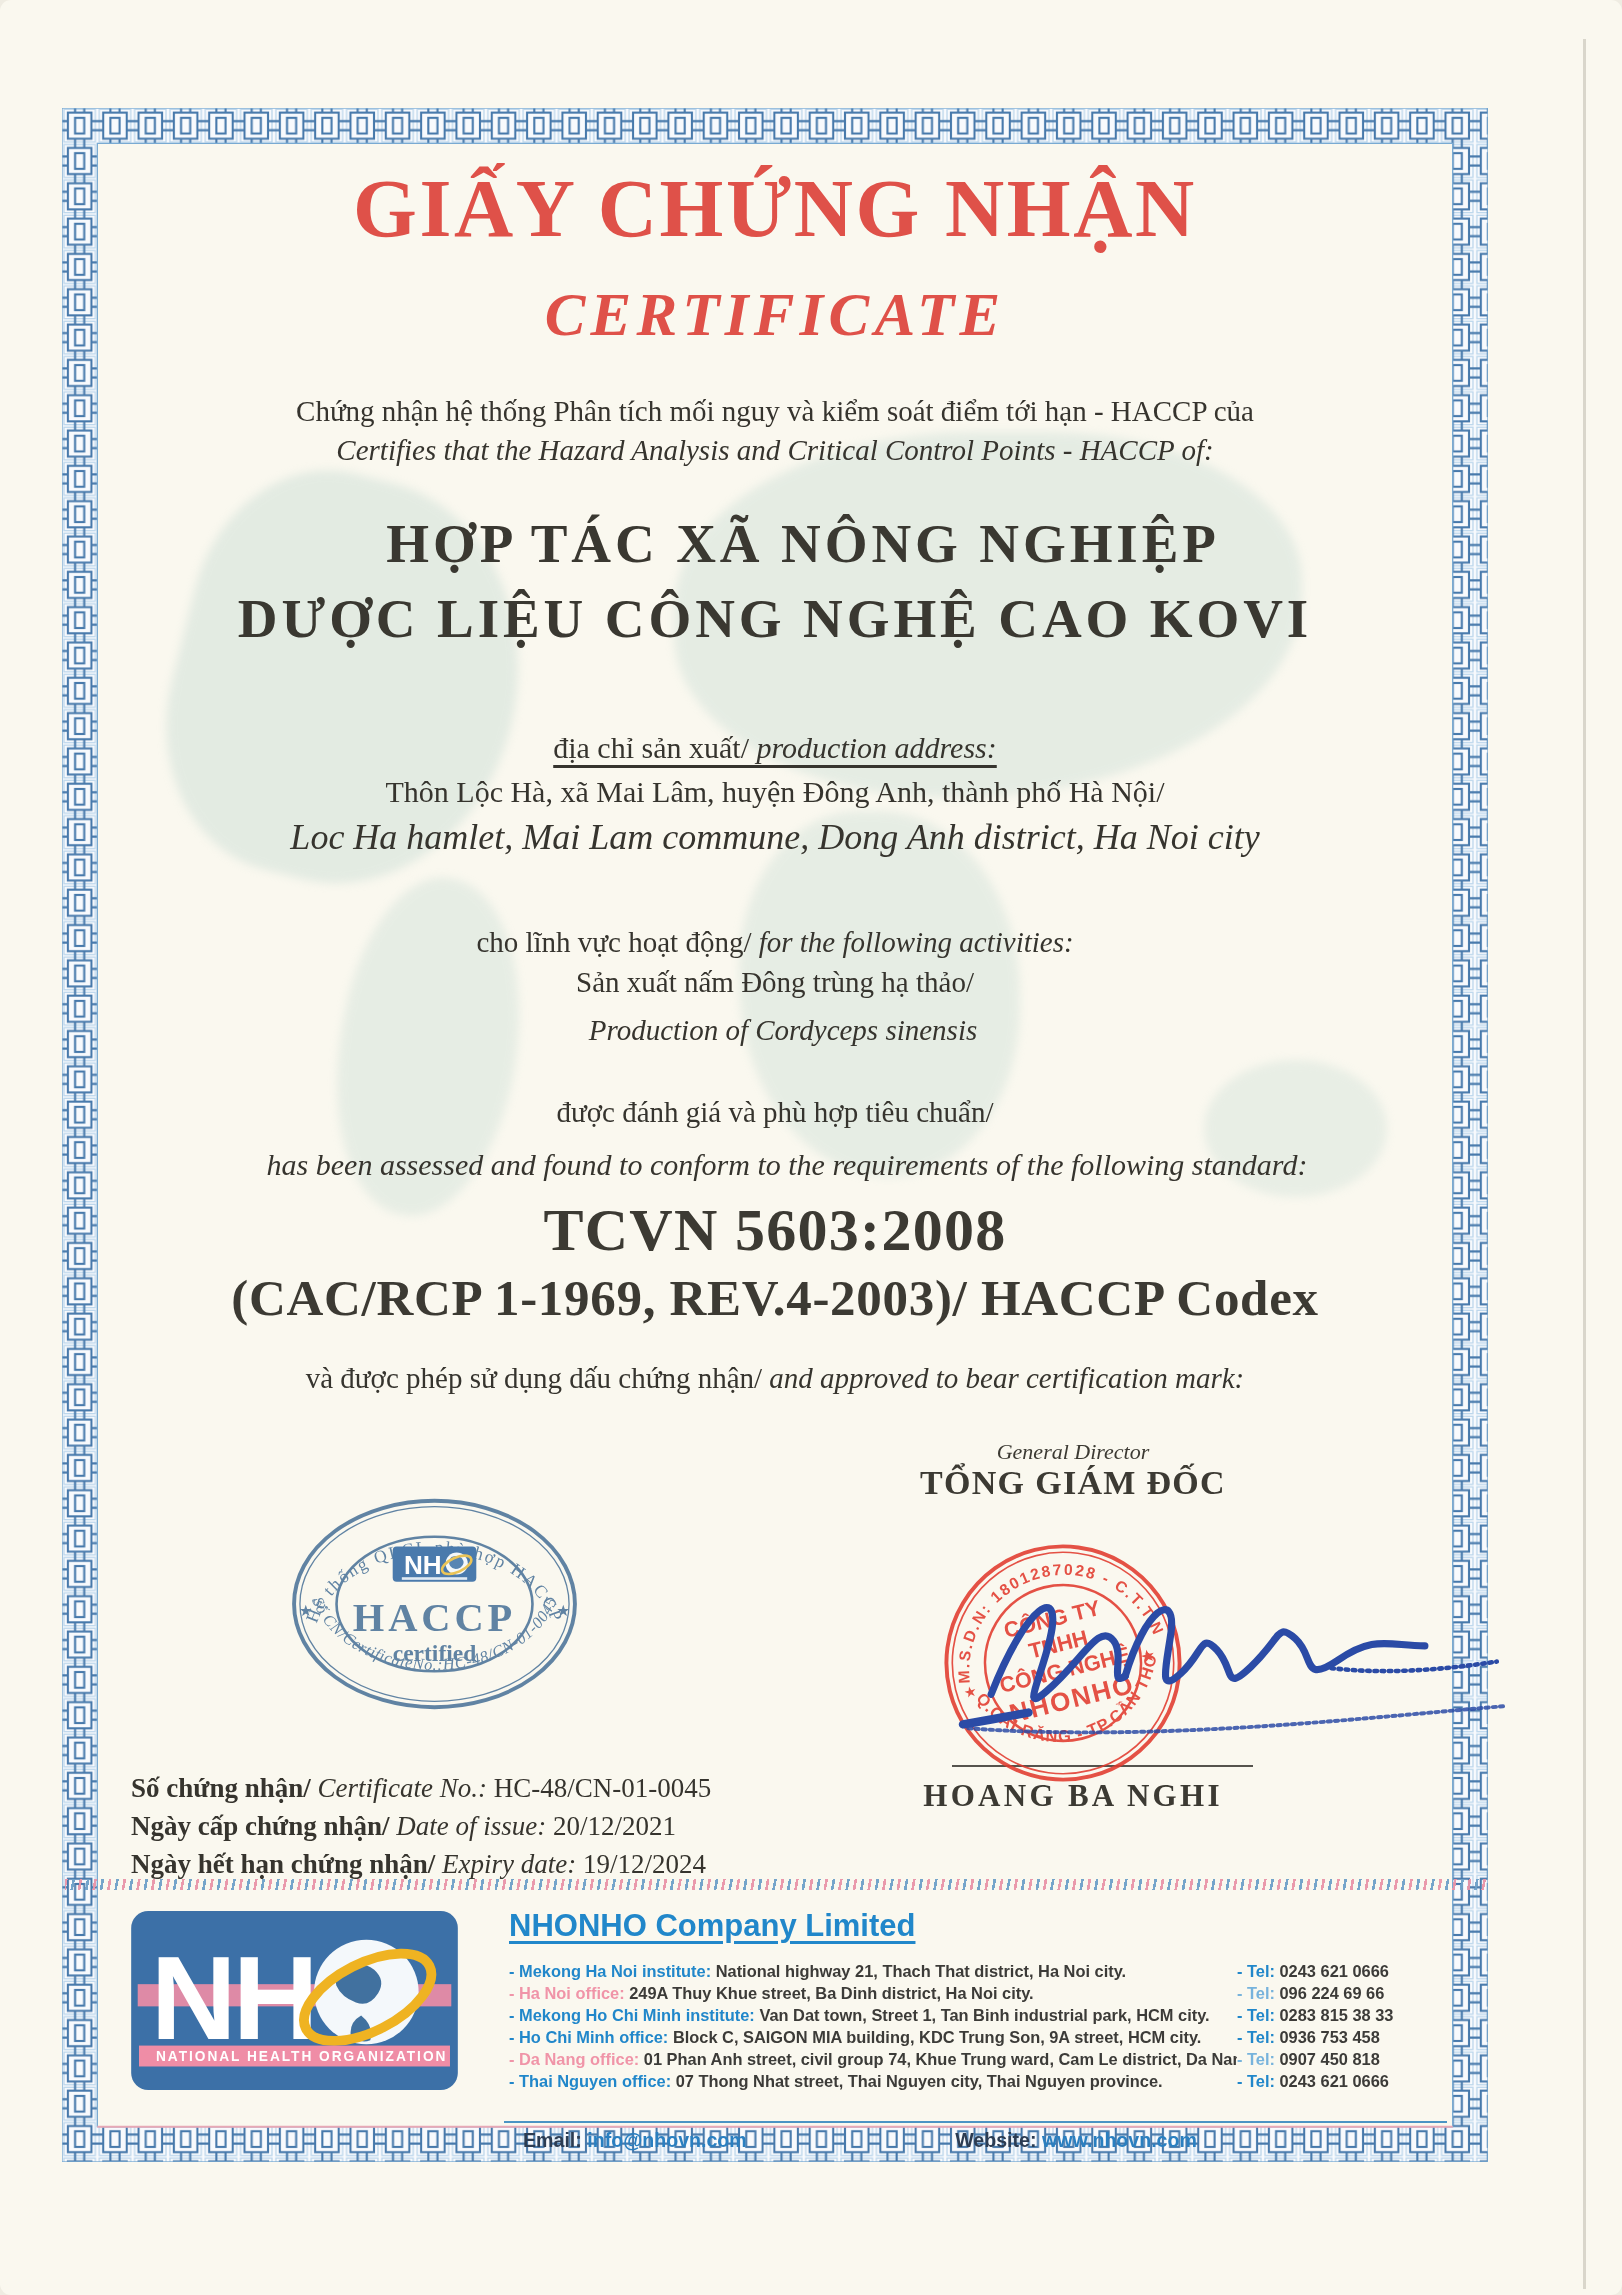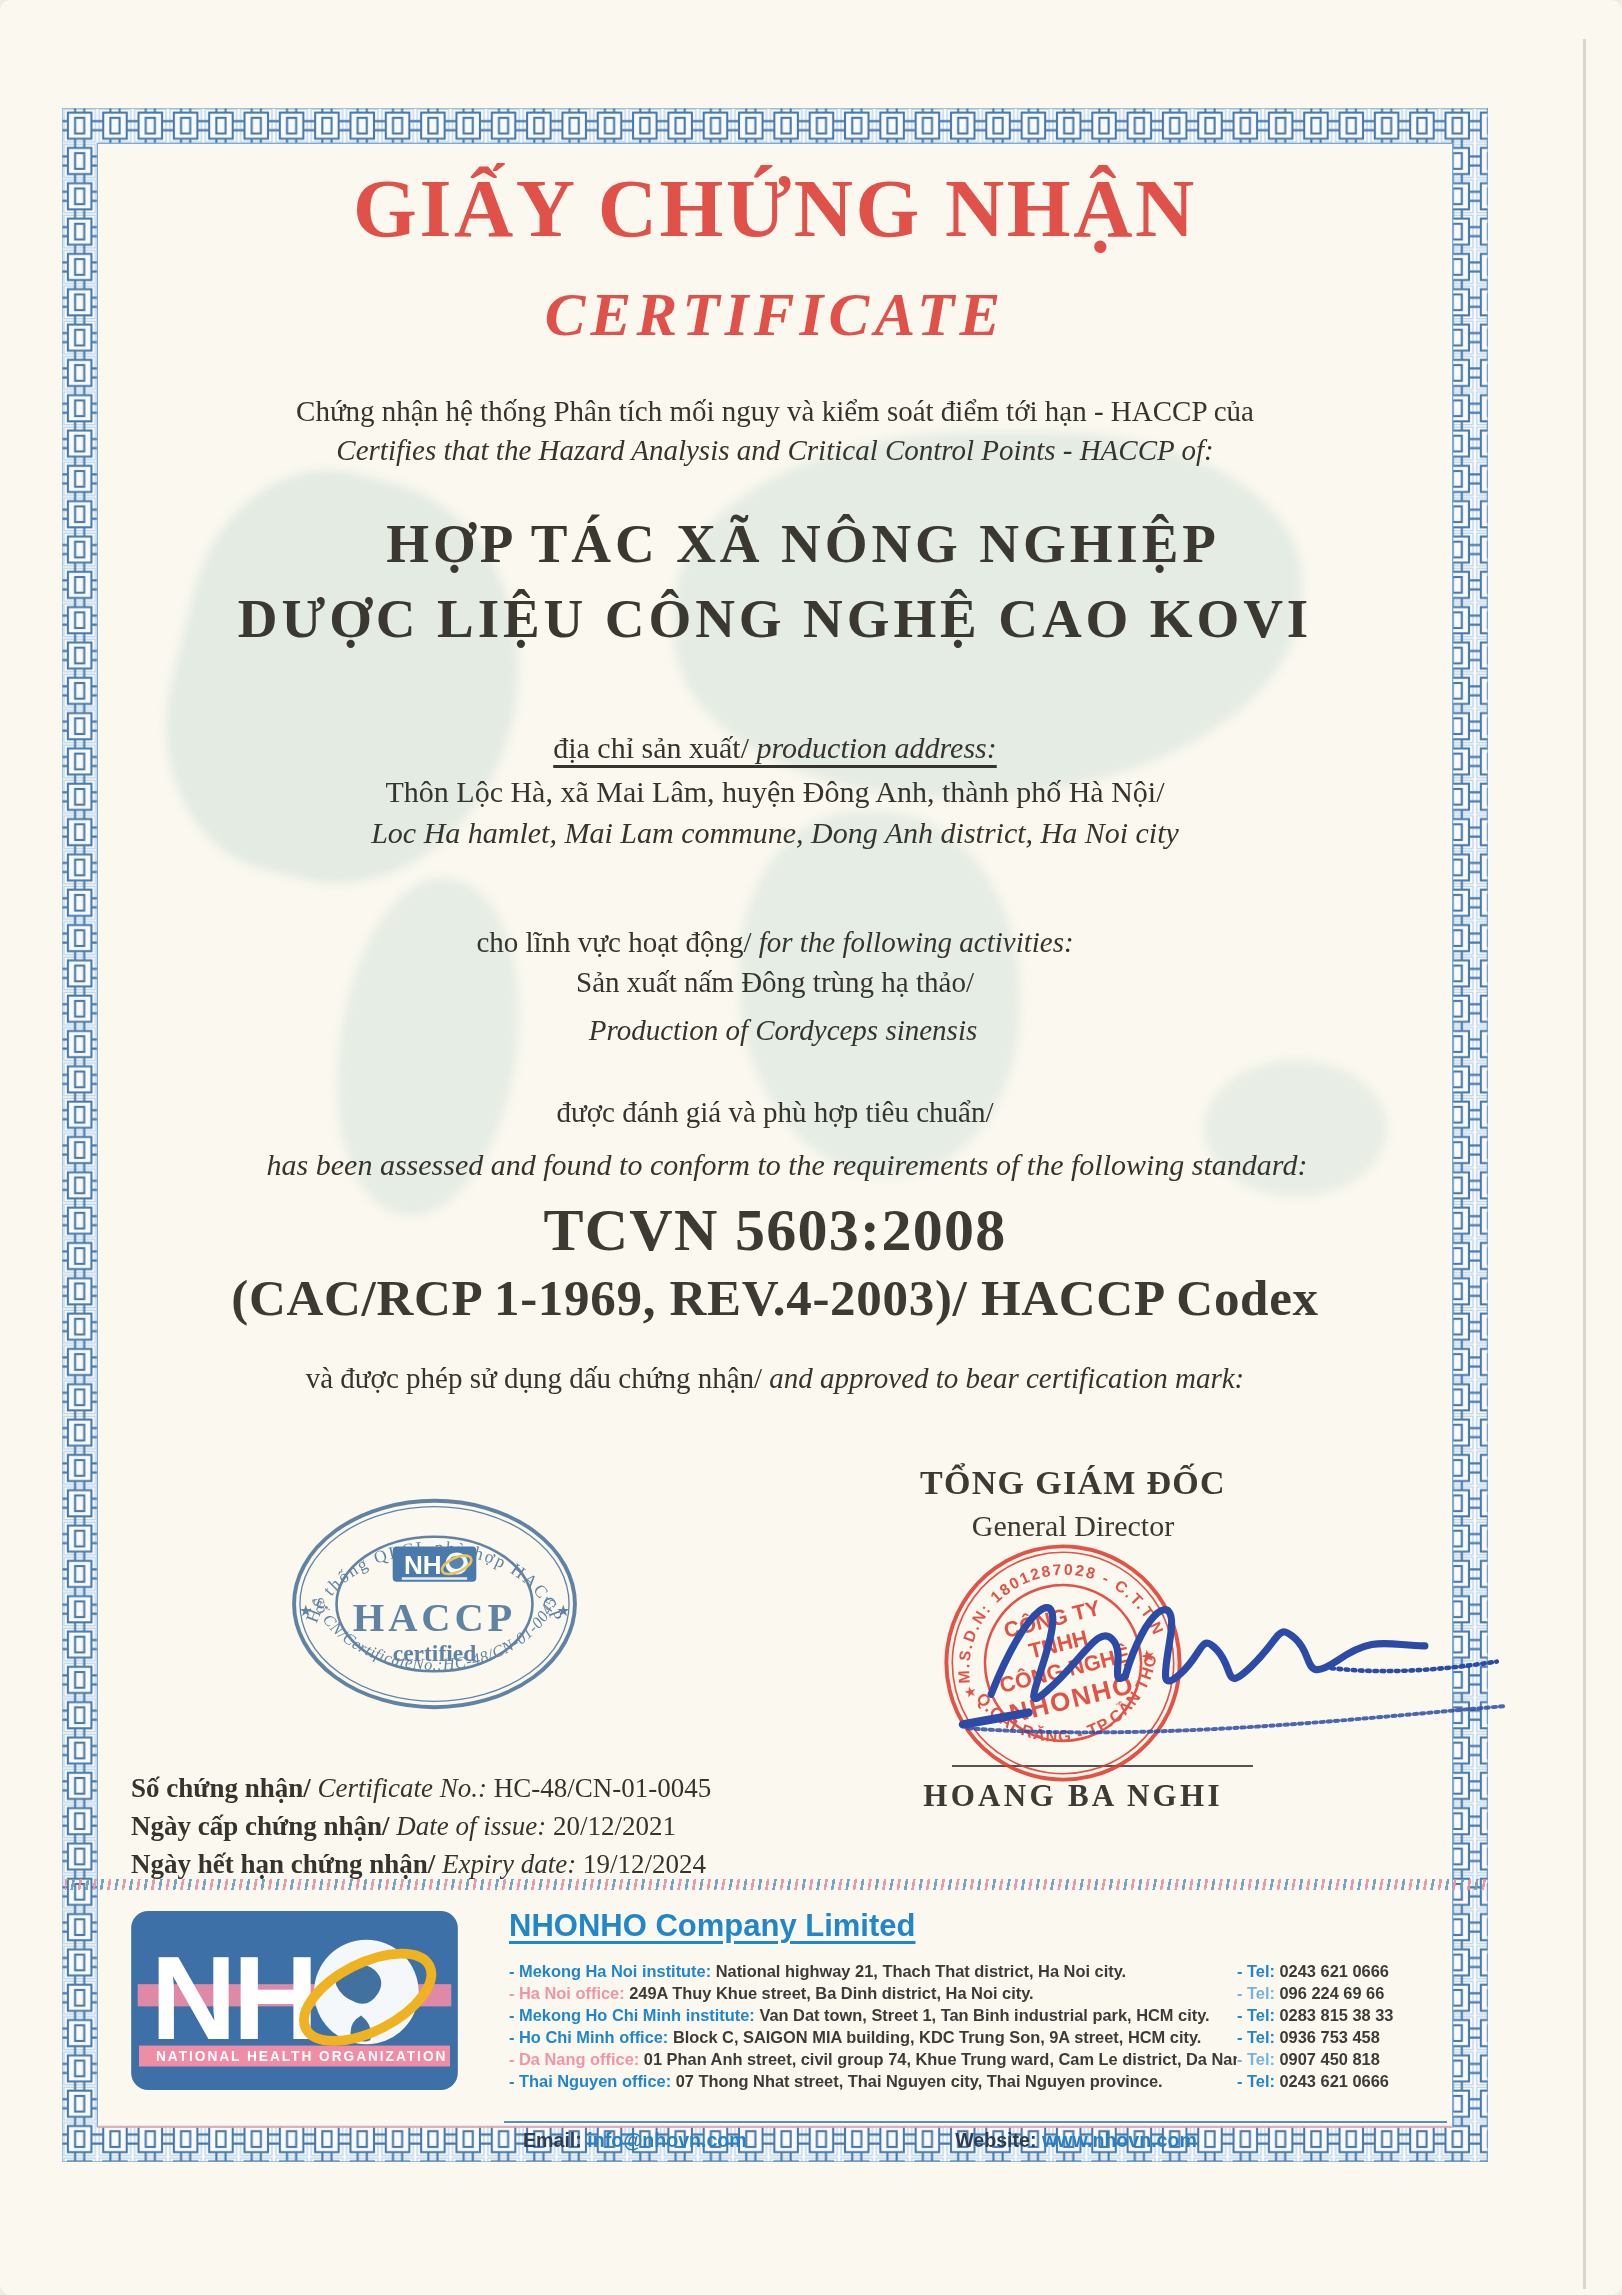--- a/index.html
+++ b/index.html
@@ -10,33 +10,33 @@
   .it{font-style:italic;}
   
   .title-vi{top:162px;font-size:82px;font-weight:bold;letter-spacing:2.6px;color:#df5149;}
   .title-en{top:280px;font-size:61px;font-weight:bold;font-style:italic;letter-spacing:5.2px;color:#df5149;}
   .intro-vi{top:395px;font-size:29px;}
   .intro-en{top:434px;font-size:29px;font-style:italic;}
   .company1{top:512px;font-size:55px;font-weight:bold;letter-spacing:3.9px;color:#3a3831;padding-left:28px;}
   .company2{top:587px;font-size:55px;font-weight:bold;letter-spacing:3.9px;color:#3a3831;}
   .addr-label{top:731px;font-size:30px;text-decoration:underline;text-underline-offset:6.5px;}
   .addr-vi{top:775px;font-size:30px;}
-  .addr-en{top:816px;font-size:30px;font-style:italic;}
+  .addr-en{top:816px;font-size:36px;font-style:italic;}
   .act-label{top:926px;font-size:29px;}
   .act-vi{top:966px;font-size:29px;}
   .act-en{top:1006px;font-size:29px;font-style:italic;}
   .assess-vi{top:1096px;font-size:29px;}
   .assess-en{top:1136px;font-size:30px;font-style:italic;}
   .std1{top:1196px;font-size:60px;font-weight:bold;letter-spacing:1.3px;color:#3c3a33;}
   .std2{top:1269px;font-size:51px;font-weight:bold;letter-spacing:0.7px;color:#3c3a33;}
   .mark-line{top:1362px;font-size:29px;}
   
   .sig-block{left:903px;width:340px;text-align:center;}
   .sig-title{top:1464px;font-size:34px;font-weight:bold;letter-spacing:1.3px;color:#3c3a33;}
-  .sig-sub{top:1509px;font-size:30px;color:#3c3a33;}
+  .sig-sub{top:1439px;font-size:22px;font-style:italic;color:#3c3a33;}
   .sign-line{left:952px;top:1765px;width:301px;border-top:2px solid #55534d;height:0;}
   .sig-name{top:1778px;font-size:31px;font-weight:bold;letter-spacing:3.3px;color:#3c3a33;}
   
   .details{left:131px;top:1769px;font-size:27px;line-height:38px;white-space:nowrap;}
   .details .lv{font-weight:bold;}
   .details .le{font-style:italic;}
   
   .chevron{left:65px;top:1879px;width:1423px;height:11px;
     background:repeating-linear-gradient(100deg,
       rgba(233,148,168,.95) 0 2.6px, rgba(233,148,168,0) 2.6px 7.2px,

